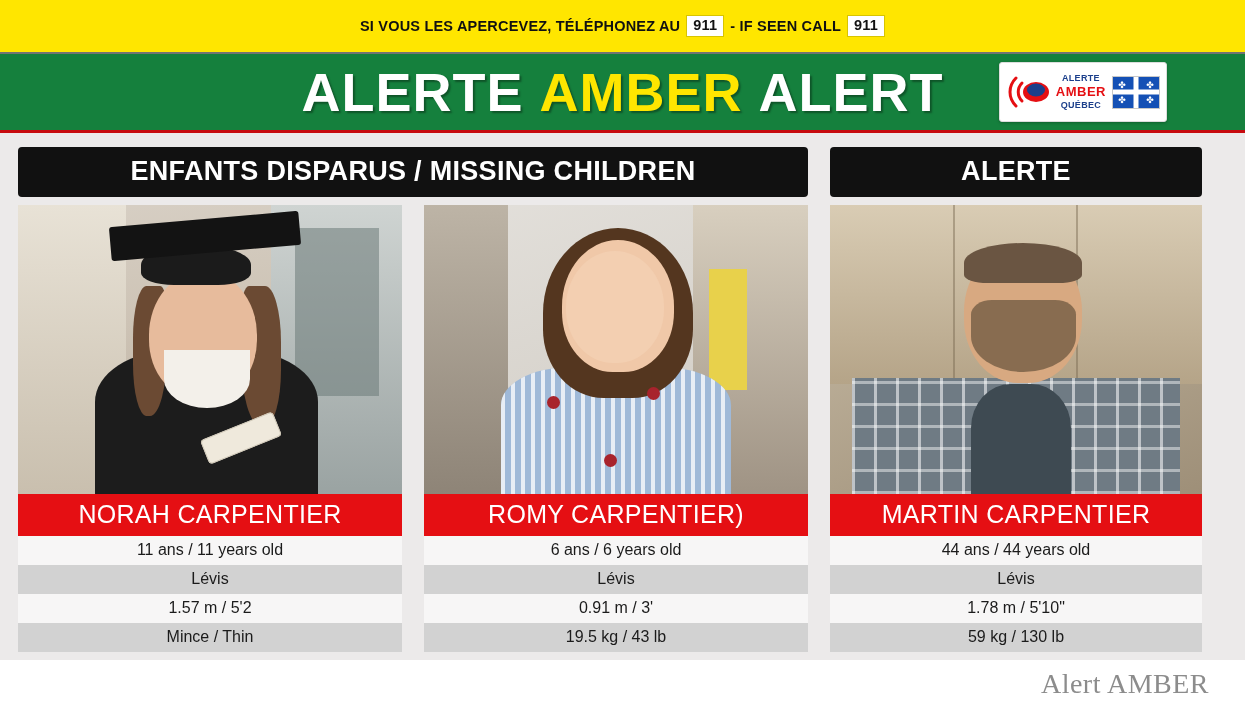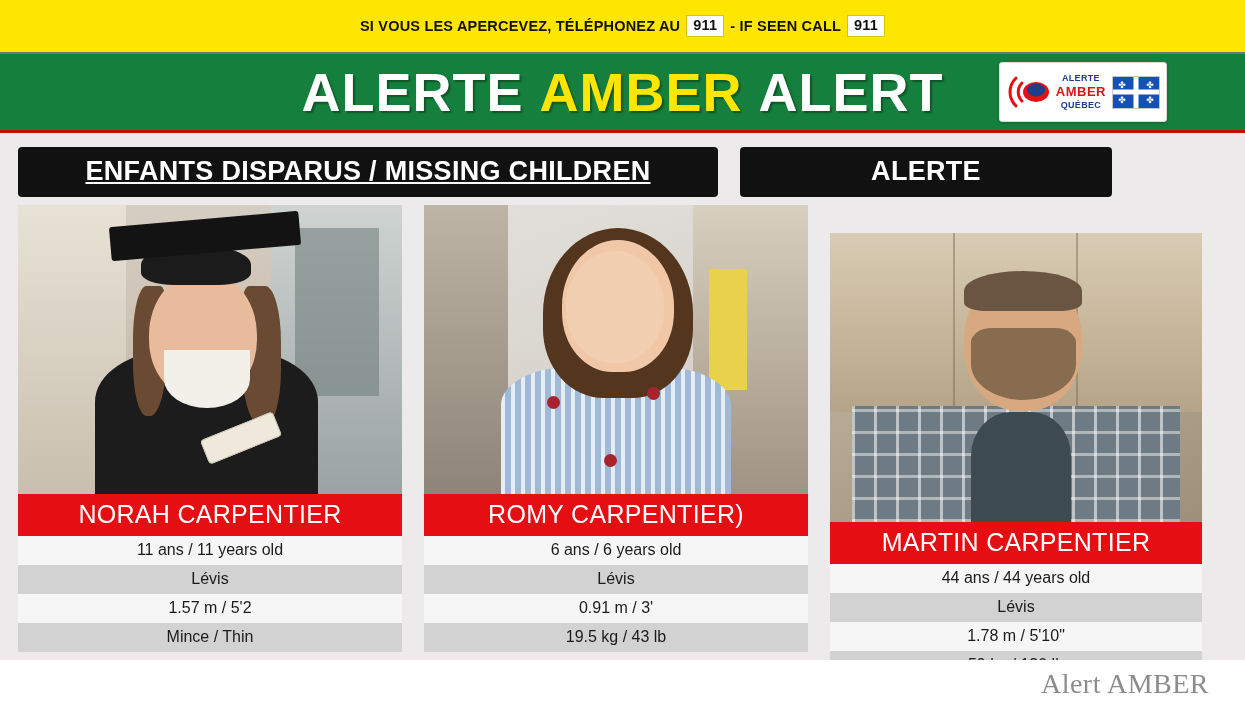--- a/index.html
+++ b/index.html
@@ -134,34 +134,34 @@
   .section-header {
     background: #111111;
     color: #ffffff;
     font-size: 27px;
     font-weight: bold;
     text-align: center;
     padding: 9px 0 10px 0;
     border-radius: 4px;
     letter-spacing: .3px;
   }
-  .hdr-missing { width: 700px; text-decoration: underline; }
+  .hdr-missing { width: 790px; }
   .hdr-suspect { width: 372px; }
 
   .cards {
     display: flex;
     gap: 22px;
     padding: 8px 18px 0 18px;
   }
   .card {
     background: transparent;
   }
   .card-missing { width: 790px; display: flex; gap: 22px; }
   .card-col { width: 384px; }
-  .card-suspect { width: 372px; margin-top: 28px; }
+  .card-suspect { width: 372px; }
 
   .photo {
     height: 289px;
     width: 100%;
     overflow: hidden;
     position: relative;
     background: #b9b2aa;
   }
   .photo .inner {
     position: absolute;

